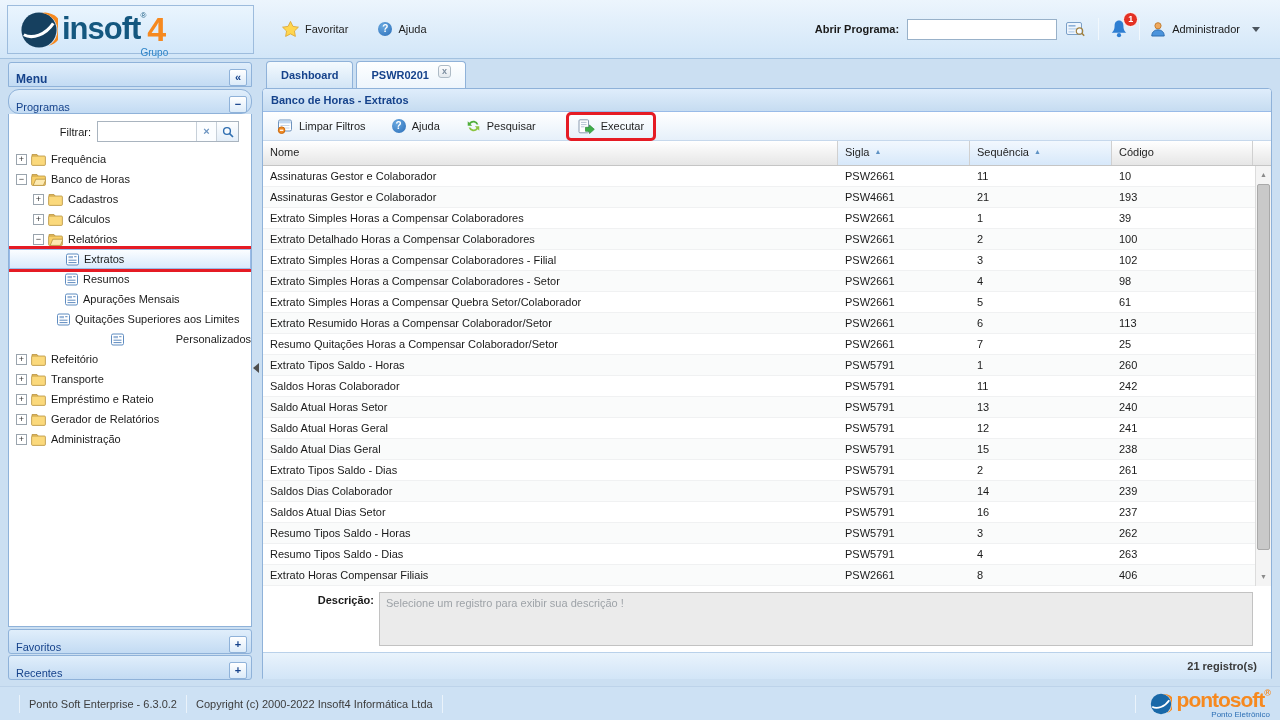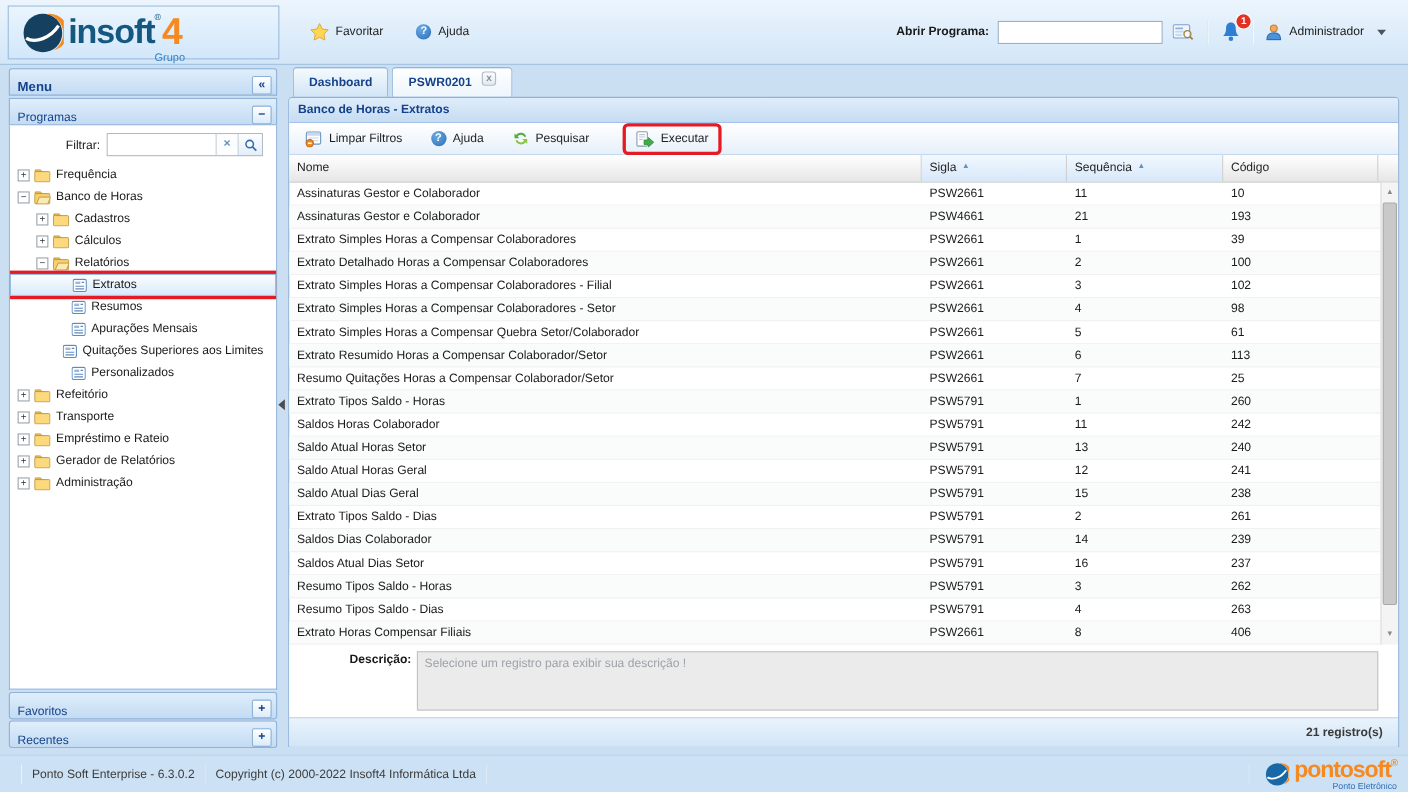--- a/index.html
+++ b/index.html
@@ -227,21 +227,21 @@
         <span class="caret-down"></span>
       </span>
     </div>
   </div>
 </div>
 
 <div class="sb-hdr" style="top:62px">
   <span class="ttl">Menu</span>
   <span class="sb-tool">«</span>
 </div>
-<div class="sb-hdr" style="top:89px;border-radius:0">
+<div class="sb-hdr" style="top:89px;border-radius:11px">
   <span class="ttl-sm">Programas</span>
   <span class="sb-tool">−</span>
 </div>
 
 <div class="tree-panel">
   <div class="filter-row">
     <span class="filter-label">Filtrar:</span>
     <span class="filter-group">
       <input class="filter-input" type="text" value="" style="">
       <span class="filter-clear">×</span>
@@ -351,21 +351,21 @@
           <svg width="13" height="13" viewBox="0 0 13 13">
             <rect x="0.5" y="1" width="12" height="11" rx="1.5" fill="#fff" stroke="#5f8cc0"></rect>
             <rect x="2.5" y="3" width="4.5" height="2.2" fill="#9db8d9"></rect>
             <line x1="8.2" y1="3.7" x2="10.5" y2="3.7" stroke="#5f8cc0"></line>
             <line x1="2.5" y1="7.2" x2="10.5" y2="7.2" stroke="#5f8cc0"></line>
             <line x1="2.5" y1="9.6" x2="10.5" y2="9.6" stroke="#5f8cc0"></line>
           </svg>
         </span>
         <span class="tree-label">Quitações Superiores aos Limites</span>
       </div>
-      <div class="tree-row" style="padding-left: 41px;">
+      <div class="tree-row" style="padding-left: 41px; justify-content: space-between;">
         <span class="exp-spacer"></span>
         <span class="node-icon">
           <svg width="13" height="13" viewBox="0 0 13 13">
             <rect x="0.5" y="1" width="12" height="11" rx="1.5" fill="#fff" stroke="#5f8cc0"></rect>
             <rect x="2.5" y="3" width="4.5" height="2.2" fill="#9db8d9"></rect>
             <line x1="8.2" y1="3.7" x2="10.5" y2="3.7" stroke="#5f8cc0"></line>
             <line x1="2.5" y1="7.2" x2="10.5" y2="7.2" stroke="#5f8cc0"></line>
             <line x1="2.5" y1="9.6" x2="10.5" y2="9.6" stroke="#5f8cc0"></line>
           </svg>
         </span>

